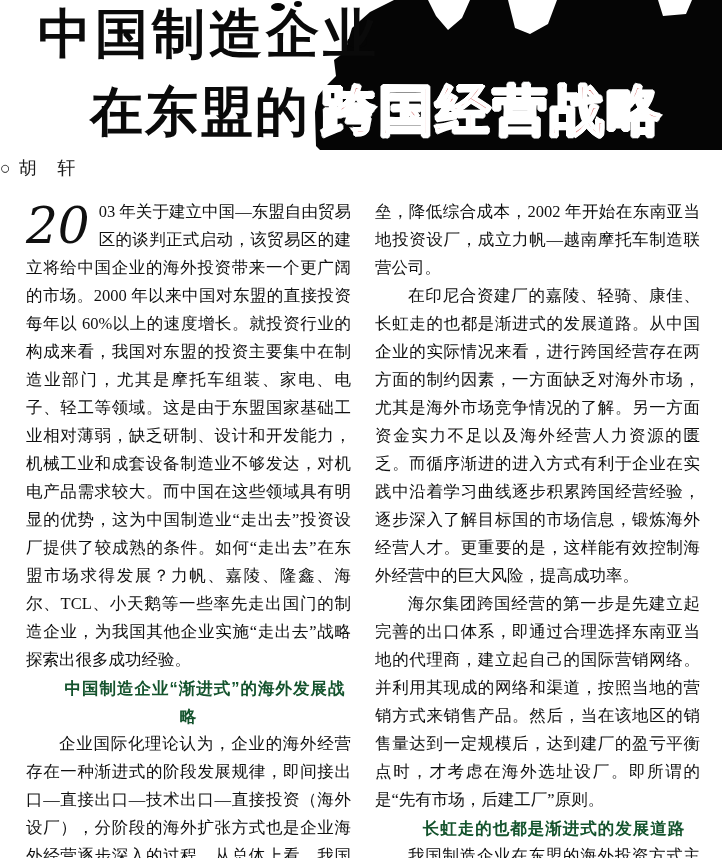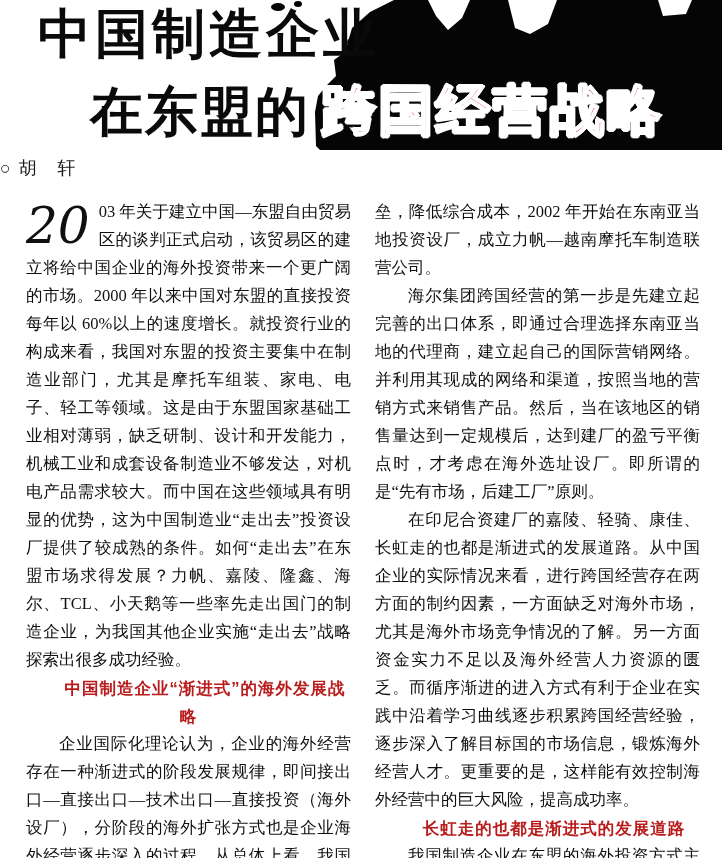--- a/index.html
+++ b/index.html
@@ -98,21 +98,21 @@
     font-family: "DejaVu Serif", serif;
   }
   .section-heading {
     font-family: "Liberation Sans", "DejaVu Sans", sans-serif;
     font-weight: bold;
     font-size: 16.5px;
     letter-spacing: 1px;
     text-align: center;
     margin: 17px 0 18px 0;
     text-indent: 0;
-    color: #b91c1c;
+    color: #14532d;
   }
 </style>
 </head>
 <body>
 
 <div class="page">
 
   <div class="header">
 
     <svg class="ink-svg" viewBox="0 0 722 190" aria-hidden="true">
@@ -144,21 +144,21 @@
       <p class="no-indent">
         <span class="dropcap">20</span><span>03 年关于建立中国—东盟自由贸易区的谈判正式启动，该贸易区的建立将给中国企业的海外投资带来一个更广阔的市场。2000 年以来中国对东盟的直接投资每年以 60%以上的速度增长。就投资行业的构成来看，我国对东盟的投资主要集中在制造业部门，尤其是摩托车组装、家电、电子、轻工等领域。这是由于东盟国家基础工业相对薄弱，缺乏研制、设计和开发能力，机械工业和成套设备制造业不够发达，对机电产品需求较大。而中国在这些领域具有明显的优势，这为中国制造业“走出去”投资设厂提供了较成熟的条件。如何“走出去”在东盟市场求得发展？力帆、嘉陵、隆鑫、海尔、TCL、小天鹅等一些率先走出国门的制造企业，为我国其他企业实施“走出去”战略探索出很多成功经验。</span>
       </p>
       <p class="section-heading">中国制造企业“渐进式”的海外发展战略</p>
       <p>企业国际化理论认为，企业的海外经营存在一种渐进式的阶段发展规律，即间接出口—直接出口—技术出口—直接投资（海外设厂），分阶段的海外扩张方式也是企业海外经营逐步深入的过程。从总体上看，我国企业进入东南亚市场方式，大多都是渐进式的，即按产品出口、技术转让和直接投资循序渐进的发展。首先进行产品出口，通过贸易了解国外市场、经营法规及环境。在商品贸易达到一定规模之后，再在境外投资建厂。</p>
 
     </div>
 
     <div class="col">
       <p class="no-indent">垒，降低综合成本，2002 年开始在东南亚当地投资设厂，成立力帆—越南摩托车制造联营公司。</p>
+      <p>在印尼合资建厂的嘉陵、轻骑、康佳、长虹走的也都是渐进式的发展道路。从中国企业的实际情况来看，进行跨国经营存在两方面的制约因素，一方面缺乏对海外市场，尤其是海外市场竞争情况的了解。另一方面资金实力不足以及海外经营人力资源的匮乏。而循序渐进的进入方式有利于企业在实践中沿着学习曲线逐步积累跨国经营经验，逐步深入了解目标国的市场信息，锻炼海外经营人才。更重要的是，这样能有效控制海外经营中的巨大风险，提高成功率。</p>
       <p>海尔集团跨国经营的第一步是先建立起完善的出口体系，即通过合理选择东南亚当地的代理商，建立起自己的国际营销网络。并利用其现成的网络和渠道，按照当地的营销方式来销售产品。然后，当在该地区的销售量达到一定规模后，达到建厂的盈亏平衡点时，才考虑在海外选址设厂。即所谓的是“先有市场，后建工厂”原则。</p>
-      <p>在印尼合资建厂的嘉陵、轻骑、康佳、长虹走的也都是渐进式的发展道路。从中国企业的实际情况来看，进行跨国经营存在两方面的制约因素，一方面缺乏对海外市场，尤其是海外市场竞争情况的了解。另一方面资金实力不足以及海外经营人力资源的匮乏。而循序渐进的进入方式有利于企业在实践中沿着学习曲线逐步积累跨国经营经验，逐步深入了解目标国的市场信息，锻炼海外经营人才。更重要的是，这样能有效控制海外经营中的巨大风险，提高成功率。</p>
       <p class="section-heading">长虹走的也都是渐进式的发展道路</p>
       <p>我国制造企业在东盟的海外投资方式主要是境外加工贸易。首先，境外加工装配具有投资较少、综合成本低的特点，较适宜中小厂商国际化生产经营，这种方式与我国制造业的现状相符，也与周边国家支付能力相符。其次，它还能带动和加大中国厂商国内设备、技术、零配件、原材料出口。另外，由于机电产品的销售是离不开售后服务的，如汽车、摩托车、家电等产品。中国企业采用境外加工贸易的方式能够更好地提供维修等产品服务，及时供应零部件，不断提高产品</p>
     </div>
 
   </div>
 
 </div>
 
 </body></html>

